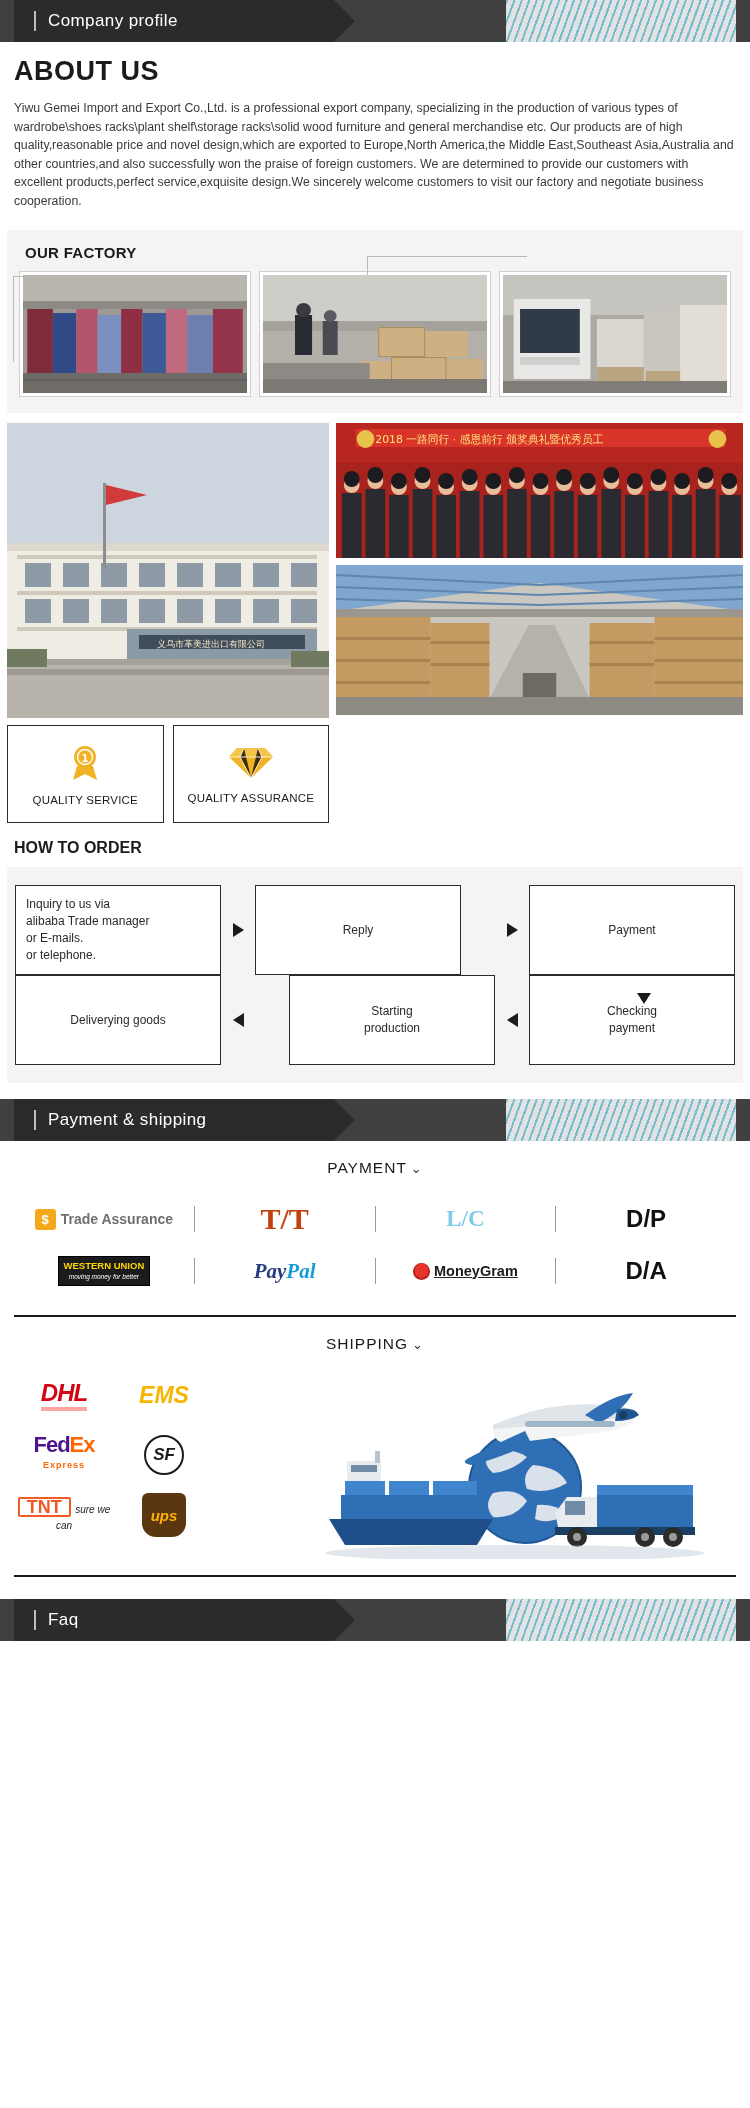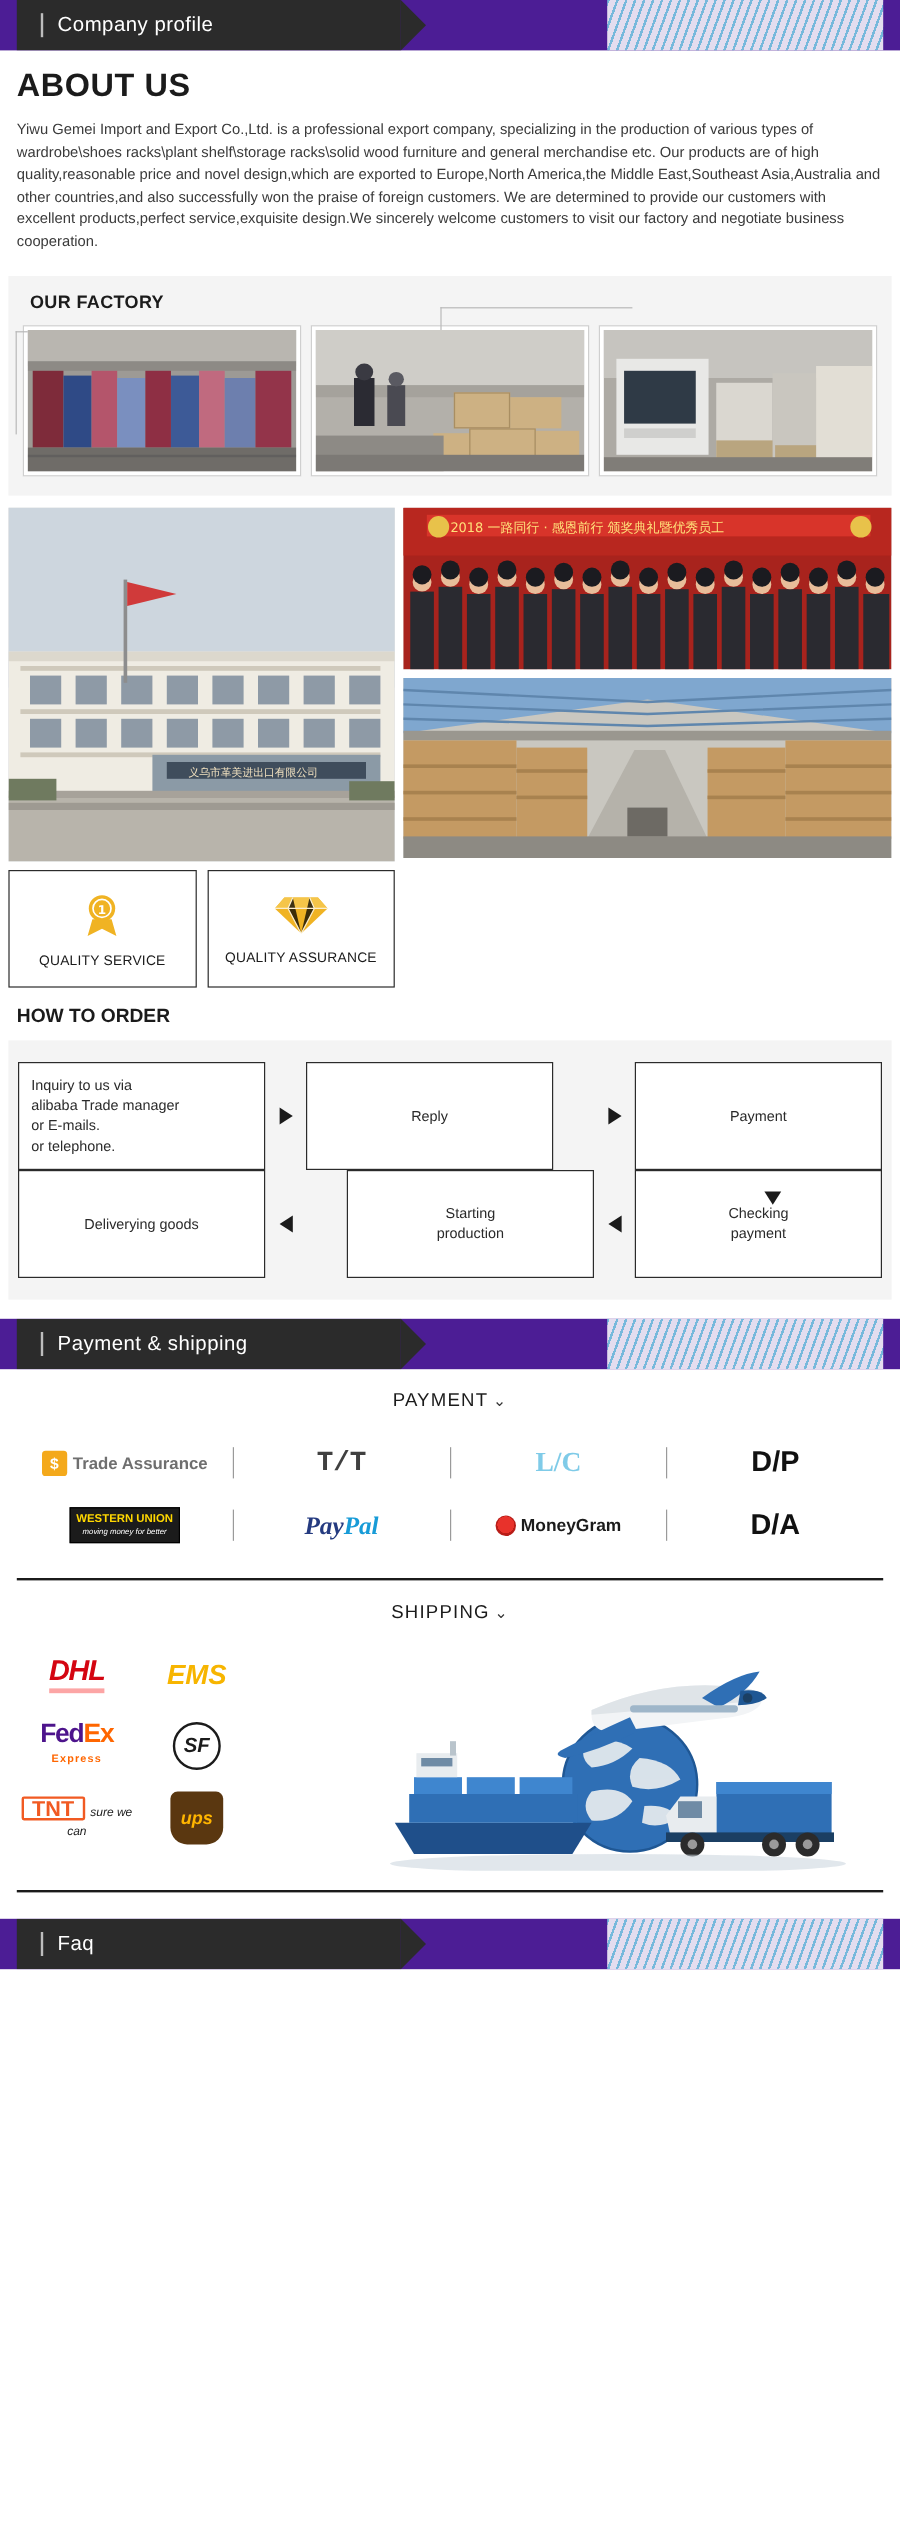--- a/index.html
+++ b/index.html
@@ -11,21 +11,21 @@
     color: #222;
     -webkit-font-smoothing: antialiased;
   }
   .page { width: 750px; position: relative; }
 
   
   .banner {
     position: relative;
     height: 42px;
     margin: 0 0 0 0;
-    background: #4c1d95;
+    background: #404040;
     overflow: hidden;
     text-decoration: underline;
   }
   .banner .bar {
     position: absolute;
     left: 14px; top: 0;
     width: 320px; height: 42px;
     background: #2b2b2b;
   }
   .banner .bar:after {
@@ -226,33 +226,33 @@
   .vsep { width: 1px; height: 26px; background: #9a9a9a; flex: 0 0 1px; }
 
   
   .chip { display: inline-flex; align-items: center; gap: 5px; }
   .ta-badge {
     width: 21px; height: 21px; border-radius: 3px;
     background: #f4a91b; color: #fff; font-size: 13px; font-weight: bold;
     display: flex; align-items: center; justify-content: center;
   }
   .ta-text { font-size: 14px; color: #6f6f6f; font-weight: bold; }
-  .tt { font-size: 23px; color: #404040; font-weight: bold; font-family: Liberation Mono, monospace; }
+  .tt { font-size: 30px; color: #c2410c; font-weight: bold; font-family: Liberation Serif, serif; }
   .lc { font-size: 23px; color: #7fcbe8; font-weight: bold; font-family: "Liberation Serif", serif; }
   .dp { font-size: 24px; font-weight: bold; color: #111; }
   .wu {
     background: #1b1b1b; color: #ffd700; font-size: 9.5px; font-weight: bold;
     padding: 3px 5px; line-height: 11px; text-align: center;
     border: 1px solid #000;
   }
   .wu small { display: block; color: #fff; font-size: 6.5px; font-weight: normal; font-style: italic; }
   .paypal { font-size: 21px; font-weight: bold; font-style: italic; font-family: "Liberation Serif", serif; }
   .paypal .p1 { color: #253b80; }
   .paypal .p2 { color: #179bd7; }
-  .mg { display: inline-flex; align-items: flex-end; gap: 4px; }
+  .mg { display: inline-flex; align-items: flex-start; gap: 4px; text-decoration: underline; }
   .mg-dot {
     width: 17px; height: 17px; border-radius: 50%;
     background: radial-gradient(circle at 50% 45%, #e8322b 0 55%, #b81d18 56% 100%);
   }
   .mg-text { font-size: 14.5px; font-weight: bold; color: #1b1b1b; }
 
   .hr-dark { height: 2px; background: #1b1b1b; margin: 18px 14px 0 14px; }
 
   
   .ship-wrap { display: flex; margin: 6px 14px 0 14px; }

